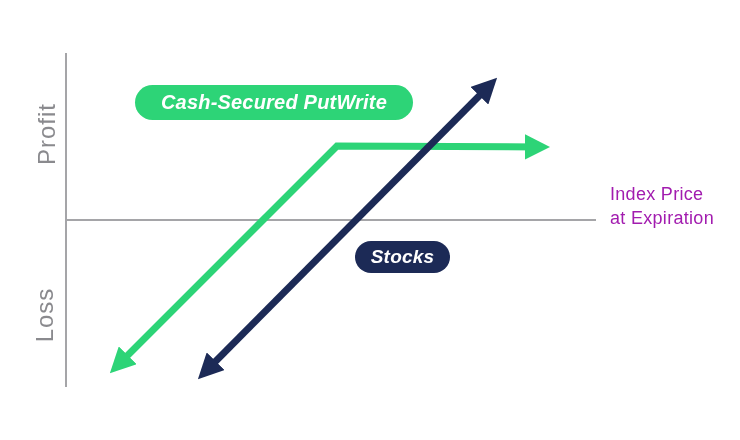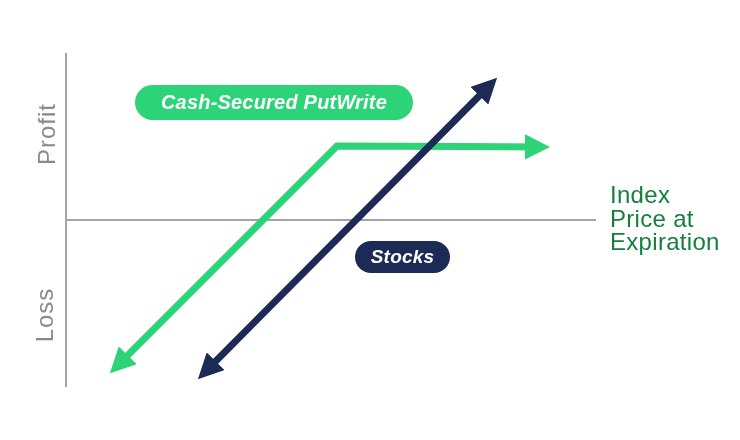--- a/index.html
+++ b/index.html
@@ -31,22 +31,22 @@
     z-index: 2;
   }
   .axis-label.rot {
     transform: translate(-50%, -50%) rotate(-90deg);
   }
   .xlabel {
     position: absolute;
     left: 610px;
     top: 183px;
     width: 112px;
-    color: #15803d;
-    font-size: 24px;
+    color: #a21caf;
+    font-size: 18px;
     line-height: 23.5px;
     font-weight: 400;
     letter-spacing: 0.3px;
     z-index: 2;
   }
   .pill {
     position: absolute;
     display: flex;
     align-items: center;
     justify-content: center;

